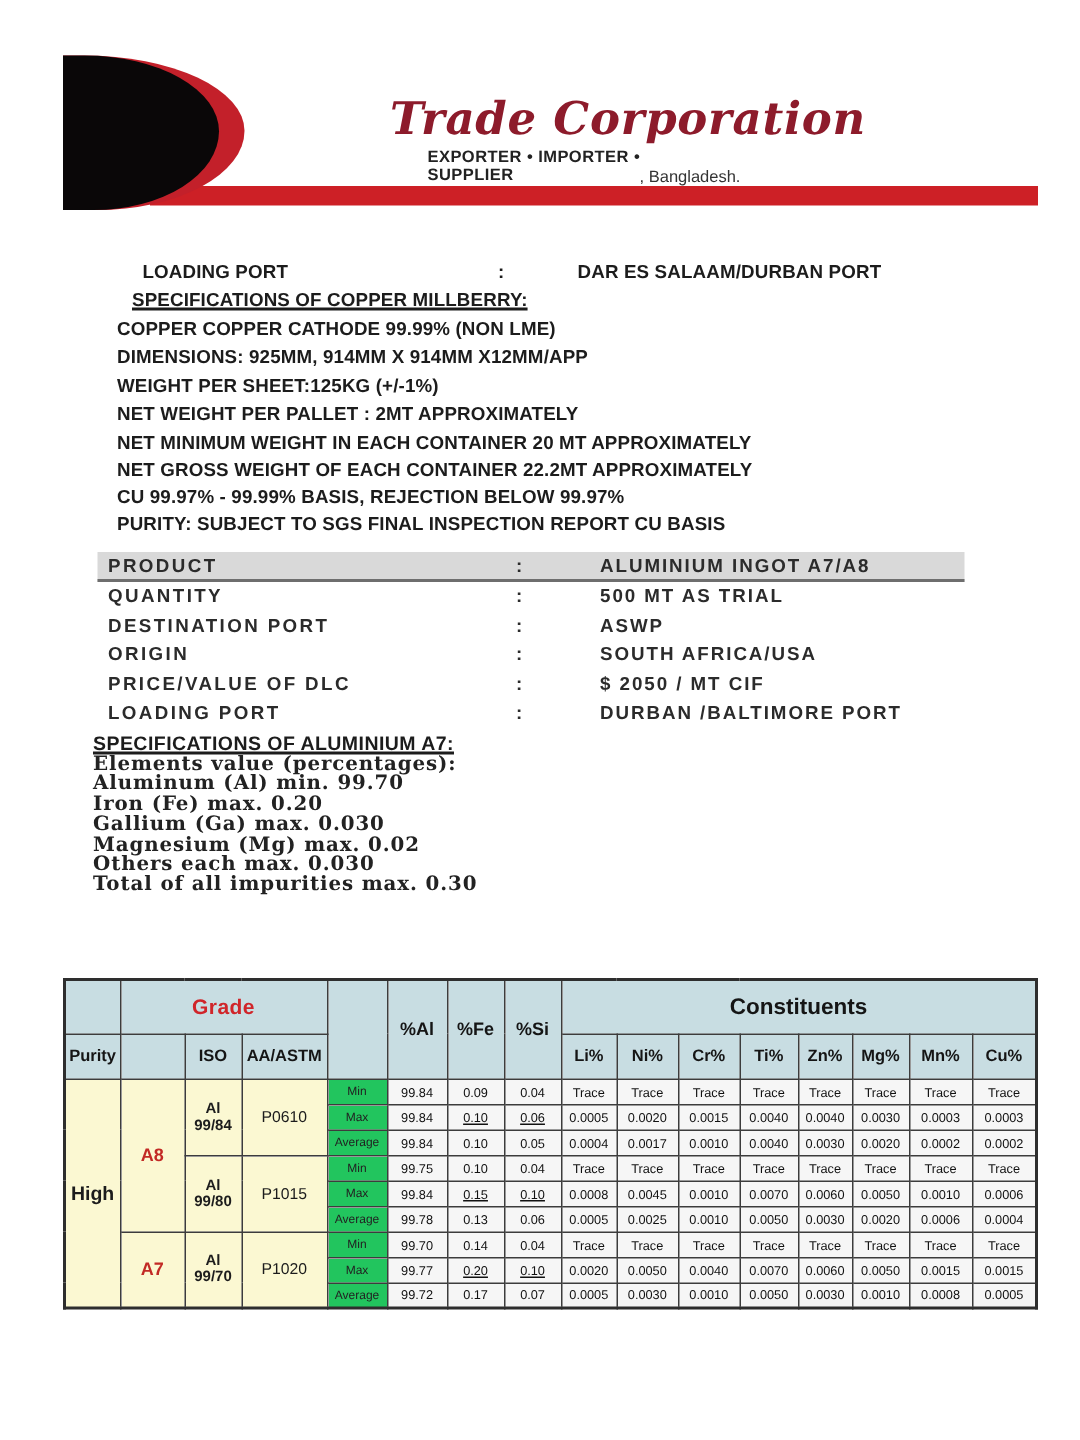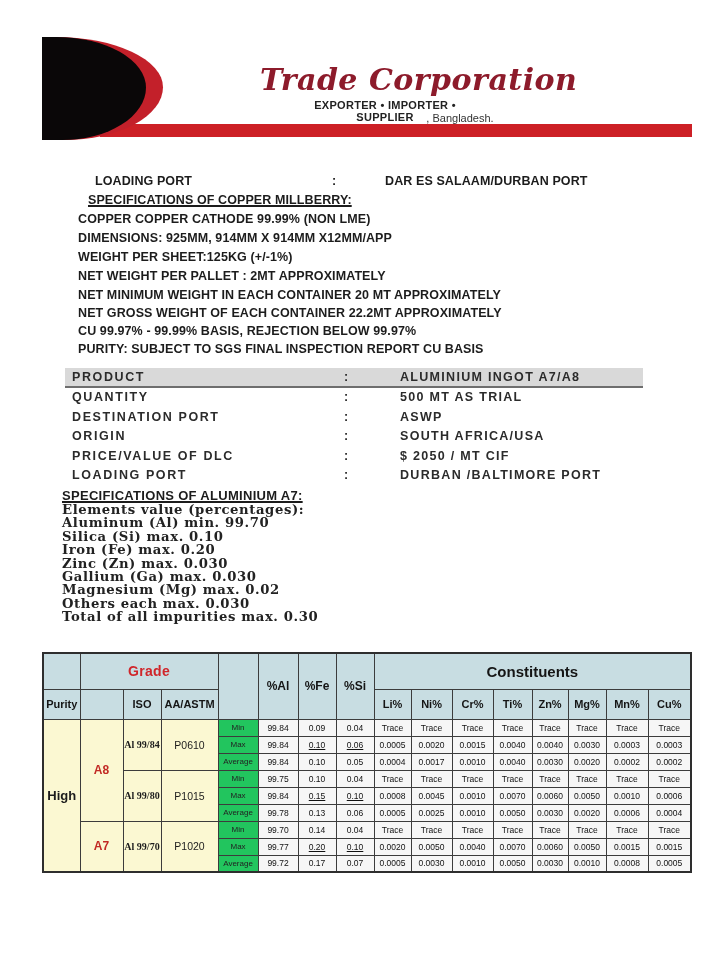--- a/index.html
+++ b/index.html
@@ -11,21 +11,21 @@
 
   
   .red-bar{left:100px;top:124px;width:592px;height:13px;background:#cd2026;}
   .logo-red{left:42px;top:37px;width:121px;height:103px;background:#c3202a;
     border-radius:0 100% 92% 0 / 0 55% 58% 0;}
   .logo-black{left:42px;top:37px;width:104px;height:103px;background:#0a0708;
     border-radius:0 88% 82% 0 / 0 50% 52% 0;}
   .company-title{left:260px;top:62px;width:300px;text-align:center;
     font-family:"DejaVu Serif",serif;font-style:italic;font-weight:bold;
     font-size:30px;color:#8d1b2b;letter-spacing:.5px;white-space:nowrap;}
-  .tagline{left:285px;top:99px;width:200px;text-align:center;
+  .tagline{left:285px;top:99px;width:200px;
     font-size:11px;font-weight:bold;letter-spacing:.3px;color:#222;}
   .country{left:385px;top:112px;width:150px;text-align:center;
     font-size:11px;color:#333;}
 
   
   .cline{position:absolute;font-size:12.5px;font-weight:bold;letter-spacing:.1px;white-space:nowrap;}
   .cline.head{text-decoration:underline;text-decoration-thickness:2px;}
 
   
   .prow-label{position:absolute;left:72px;font-size:12.5px;font-weight:bold;letter-spacing:1.6px;color:#2b2b2b;white-space:nowrap;}
@@ -50,21 +50,21 @@
   #spec-table thead th{background:#c8dde2;}
   tr.h1{height:36px;} tr.h2{height:30px;}
   #spec-table tbody tr{height:17px;}
   tr.h2 th{border-bottom:2px solid #2e2e2e;font-size:11px;font-weight:bold;color:#151515;}
   .hgrade{color:#d0252a;font-size:14px;font-weight:bold;letter-spacing:.3px;}
   .hconst{font-size:15px;font-weight:bold;color:#151515;}
   .hmetric{font-size:12px;font-weight:bold;color:#151515;}
   .yl{background:#fbf8d2;}
   td.purity{font-size:13px;font-weight:bold;}
   td.grade{color:#c22a25;font-size:12px;font-weight:bold;}
-  td.iso{font-size:10px;font-weight:bold;line-height:11px;padding:0 3px;font-family:Liberation Serif, serif;}
+  td.iso{font-size:10px;font-weight:bold;line-height:11px;padding:0 3px;}
   td.astm{font-size:10.5px;font-weight:normal;}
   td.stat{background:#22c55e;font-size:8px;color:#222;}
   td.num{background:#f6f6f6;font-size:8.5px;color:#111;}
   td.u{text-decoration:underline;}
 </style>
 </head>
 <body>
 
 <div class="abs red-bar"></div>
 <div class="abs logo-red"></div>
@@ -112,23 +112,21 @@
 
   <div class="prow-label" style="top:468px">LOADING PORT</div>
   <div class="prow-colon" style="top:468px">:</div>
   <div class="prow-value" style="top:468px">DURBAN /BALTIMORE PORT</div>
 </div>
 
 <div class="abs alu-head">SPECIFICATIONS OF ALUMINIUM  A7:</div>
 <div class="abs alu-lines">
   <div>Elements value (percentages):</div>
   <div>Aluminum (Al) min. 99.70</div>
-  <div>Silica (Si) max. 0.10</div>
   <div>Iron (Fe) max. 0.20</div>
-  <div>Zinc (Zn) max. 0.030</div>
   <div>Gallium (Ga) max. 0.030</div>
   <div>Magnesium (Mg) max. 0.02</div>
   <div>Others each max. 0.030</div>
   <div>Total of all impurities max. 0.30</div>
 </div>
 
 <table id="spec-table">
   <colgroup>
     <col style="width:37px">
       <col style="width:43px">

